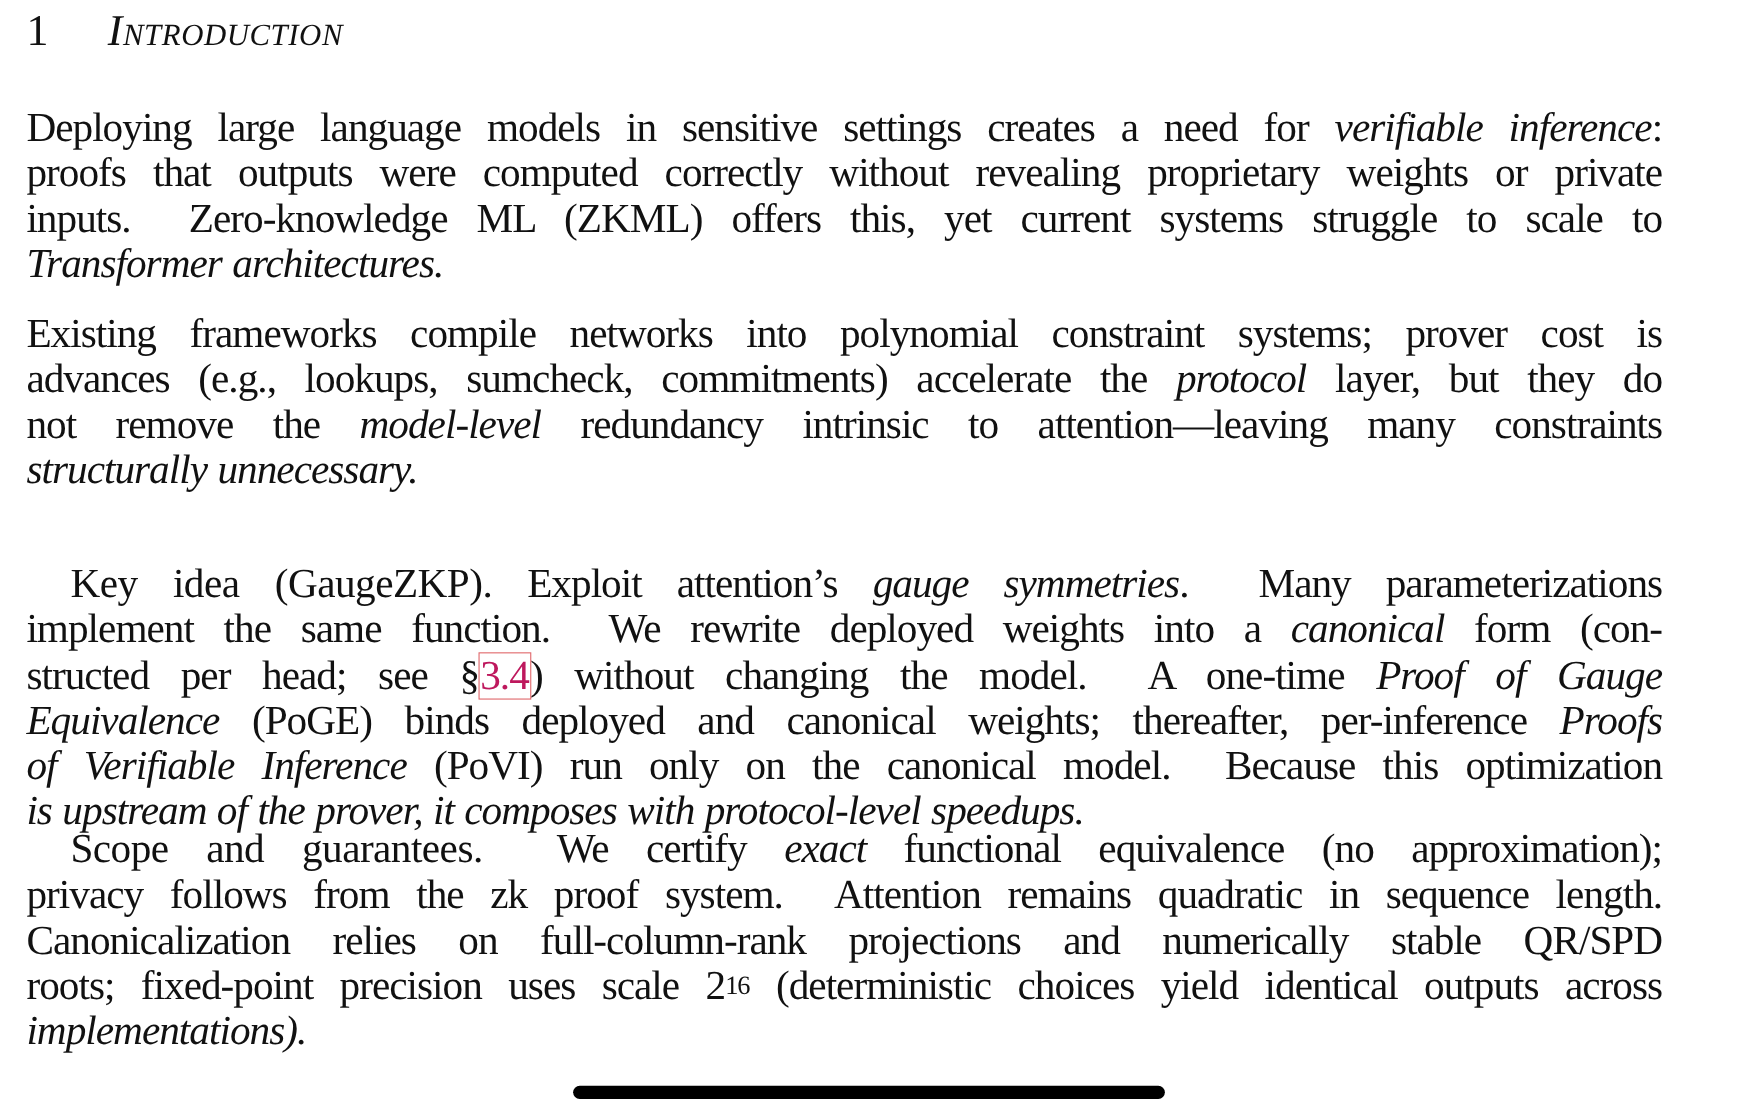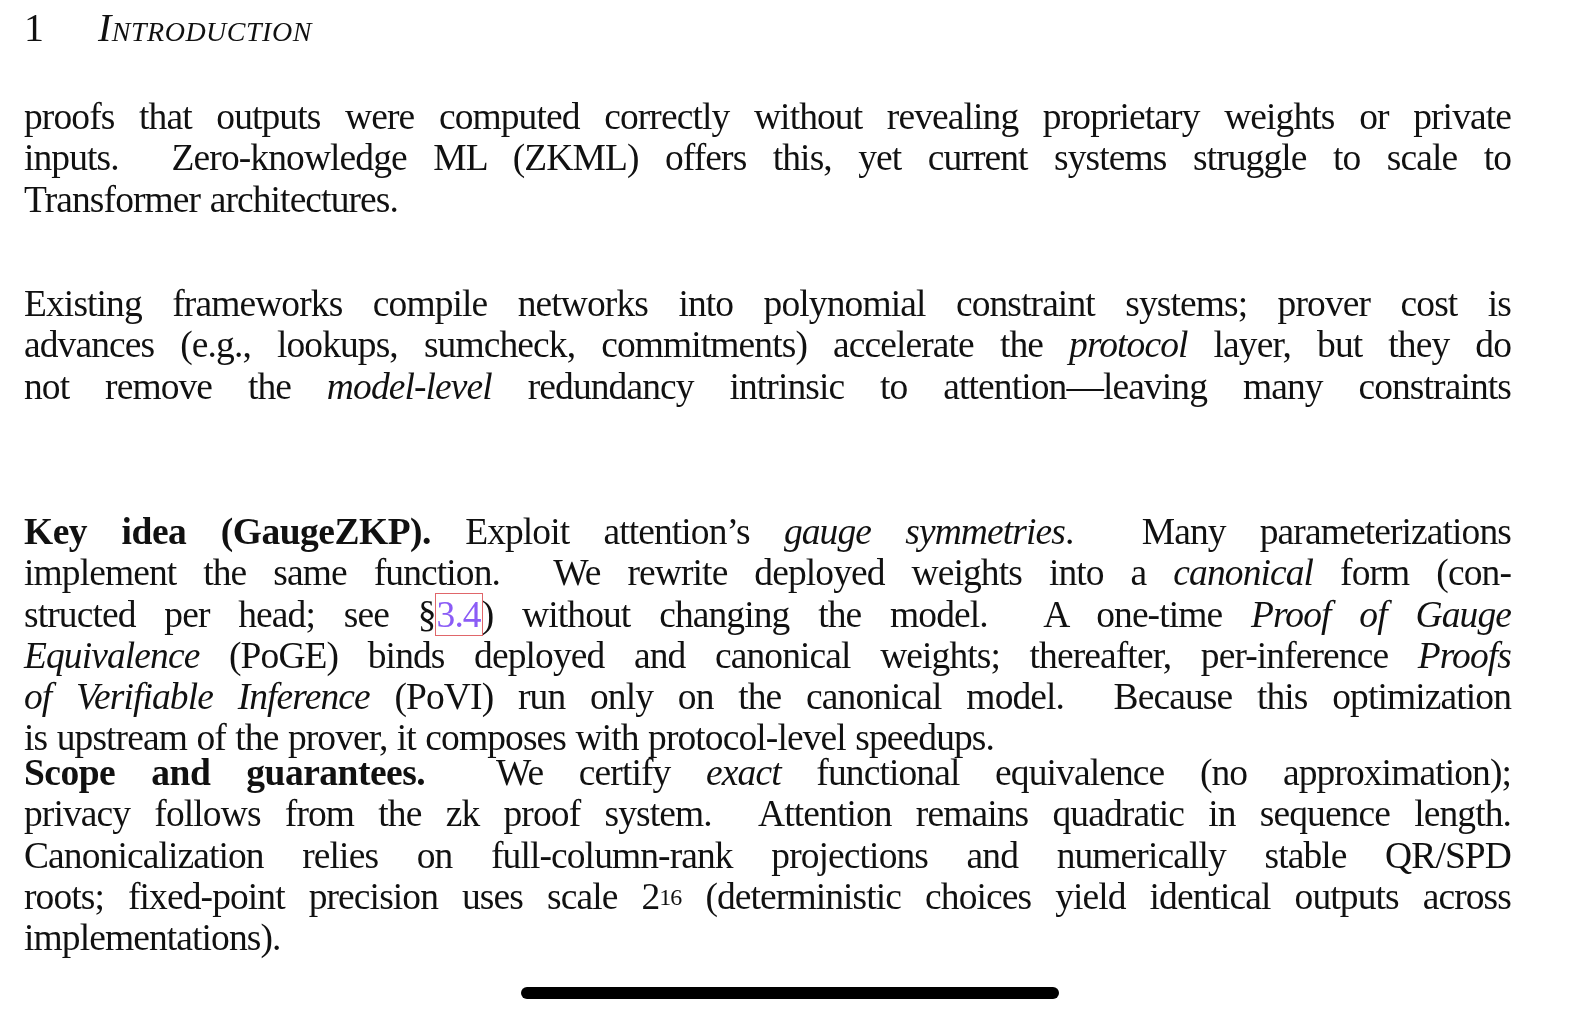--- a/index.html
+++ b/index.html
@@ -14,51 +14,53 @@
   }
   .heading .num { display: inline-block; width: 74px; }
   .heading .title { font-variant: small-caps; letter-spacing: 0.5px; font-style: italic; }
   .para { position: absolute; left: 24px; width: 1487px; }
   .line {
     display: block; height: 41.3px; line-height: 41.3px;
     font-size: 37.5px; letter-spacing: -0.9px; word-spacing: 1px;
     text-align: justify; text-align-last: justify; white-space: nowrap;
     overflow: visible;
   }
-  .line.last { text-align: right; text-align-last: left; }
+  .line.last { text-align: right; text-align-last: left; font-style: italic; }
   .line span { white-space: pre; }
   .it { font-style: italic; }
-  .bf { font-weight: bold; letter-spacing: -0.5px; }
+  .bf { font-weight: normal; letter-spacing: -0.5px; margin-left: 40px; }
   .ref {
     outline: 1.5px solid #e0666a; outline-offset: 0px;
-    padding: 0 1px; color: #8b5cf6;
+    padding: 0 1px; color: #be185d;
   }
   sup { font-size: 24px; line-height: 0; position: relative; top: -4px; vertical-align: baseline; }
   .home-indicator {
     position: absolute; left: 521px; top: 987px; width: 538px; height: 12px;
     background: #000000; border-radius: 6px;
   }
 </style>
 </head>
 <body>
 
 <div class="heading">
   <span class="num">1</span><span class="title">Introduction</span>
 </div>
 
 <div class="para" style="top:96px;">
+  <div class="line"><span>Deploying large language models in sensitive settings creates a need for </span><span class="it">verifiable inference</span><span>:</span></div>
   <div class="line"><span>proofs that outputs were computed correctly without revealing proprietary weights or private</span></div>
   <div class="line"><span>inputs.  Zero-knowledge ML (ZKML) offers this, yet current systems struggle to scale to</span></div>
   <div class="line last"><span>Transformer architectures.</span></div>
 </div>
 
 <div class="para" style="top:283px;">
   <div class="line"><span>Existing frameworks compile networks into polynomial constraint systems; prover cost is</span></div>
   <div class="line"><span>advances (e.g., lookups, sumcheck, commitments) accelerate the </span><span class="it">protocol</span><span> layer, but they do</span></div>
   <div class="line"><span>not remove the </span><span class="it">model-level</span><span> redundancy intrinsic to attention—leaving many constraints</span></div>
+  <div class="line last"><span>structurally unnecessary.</span></div>
 </div>
 
 <div class="para" style="top:511px;">
   <div class="line"><span class="bf">Key idea (GaugeZKP).</span><span> Exploit attention’s </span><span class="it">gauge symmetries</span><span>.  Many parameterizations</span></div>
   <div class="line"><span>implement the same function.  We rewrite deployed weights into a </span><span class="it">canonical</span><span> form (con-</span></div>
   <div class="line"><span>structed per head; see §</span><span class="ref">3.4</span><span>) without changing the model.  A one-time </span><span class="it">Proof of Gauge</span></div>
   <div class="line"><span class="it">Equivalence</span><span> (PoGE) binds deployed and canonical weights; thereafter, per-inference </span><span class="it">Proofs</span></div>
   <div class="line"><span class="it">of Verifiable Inference</span><span> (PoVI) run only on the canonical model.  Because this optimization</span></div>
   <div class="line last"><span>is upstream of the prover, it composes with protocol-level speedups.</span></div>
 </div>

